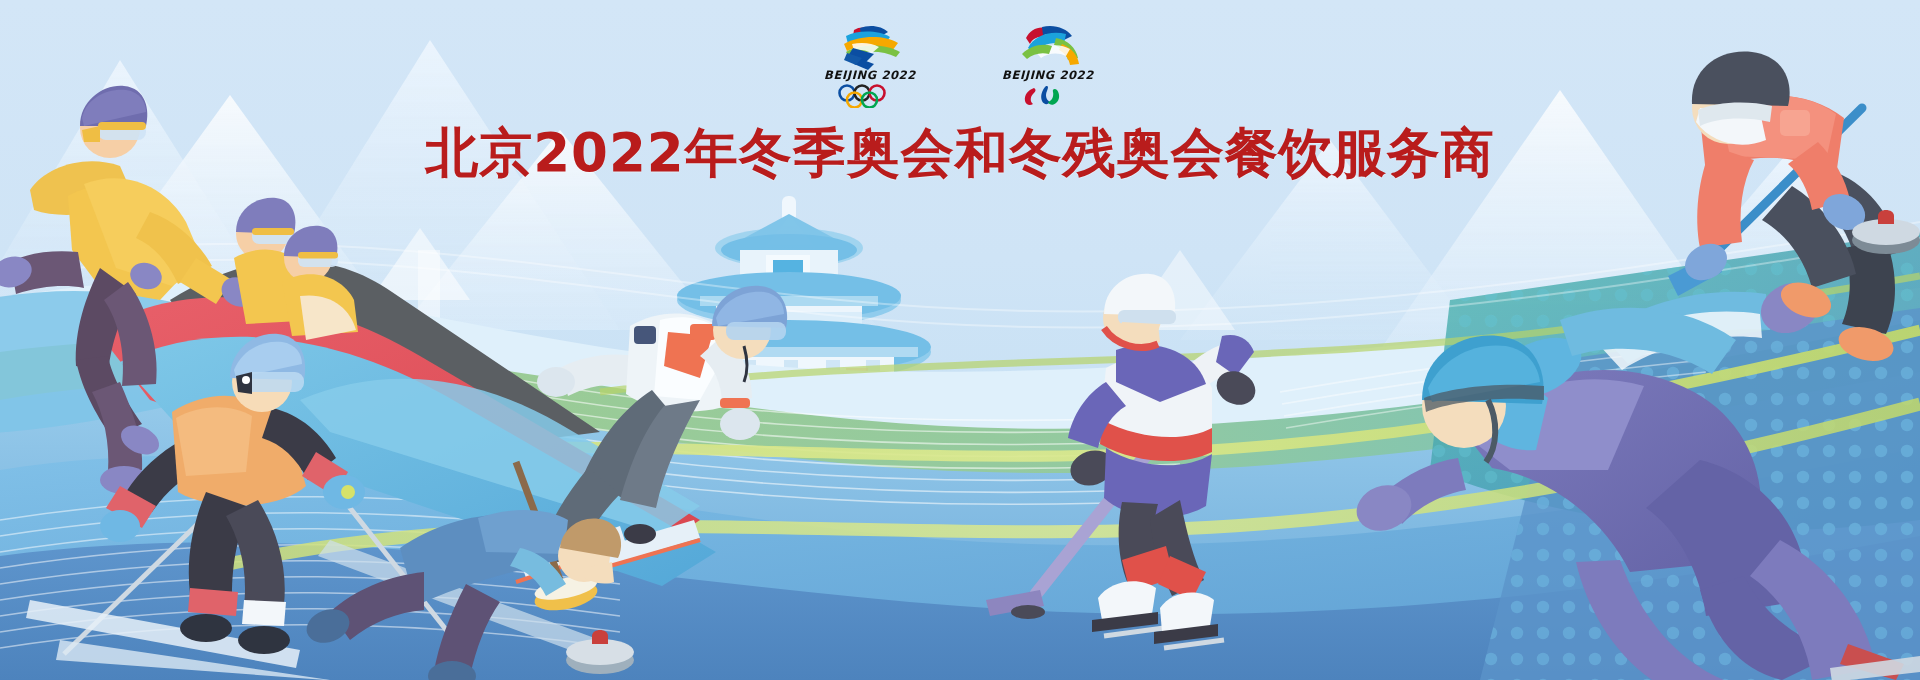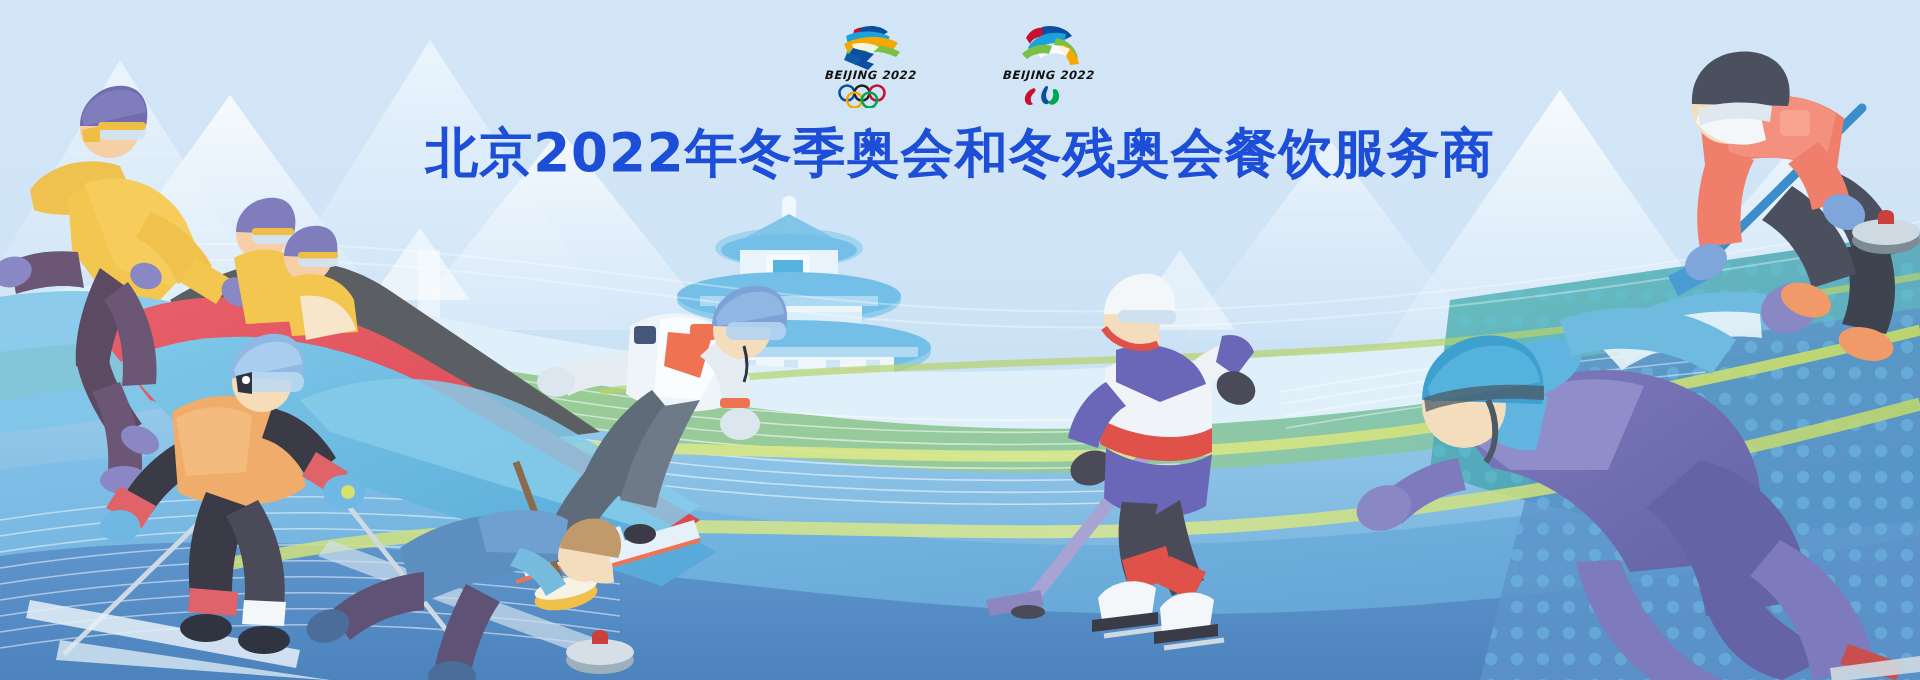--- a/index.html
+++ b/index.html
@@ -13,21 +13,21 @@
   svg{display:block;}
   
   #title-wrap{
     position:absolute;left:0;top:118px;width:1920px;text-align:center;
     z-index:60;pointer-events:none;
   }
   #title{
     display:inline-block;
     font-family:"DejaVu Sans","Liberation Sans",sans-serif;
     font-size:53px;font-weight:bold;letter-spacing:1px;
-    color:#1d4ed8;
+    color:#b91c1c;
     text-shadow:0 1px 0 rgba(255,255,255,.35);
     white-space:nowrap;
   }
   
   #emblems{
     position:absolute;left:690px;top:24px;width:540px;height:90px;
     display:flex;justify-content:center;align-items:flex-start;gap:48px;z-index:60;
   }
   .emblem{position:relative;width:130px;height:92px;}
   .emblem .wordmark{

